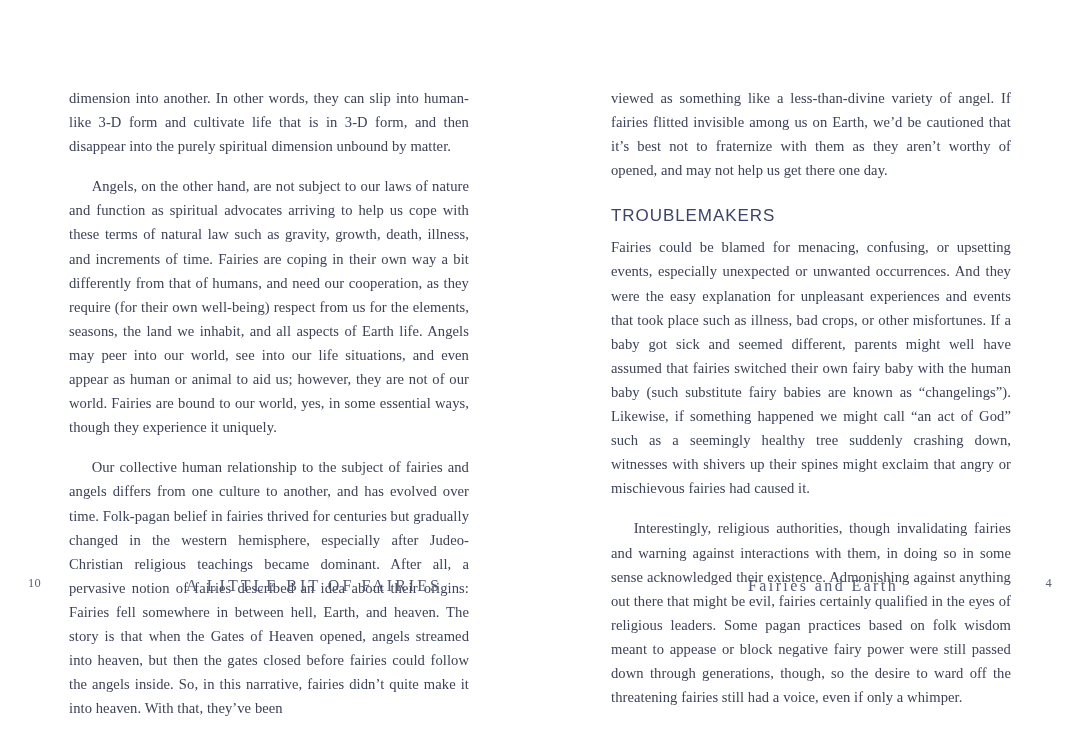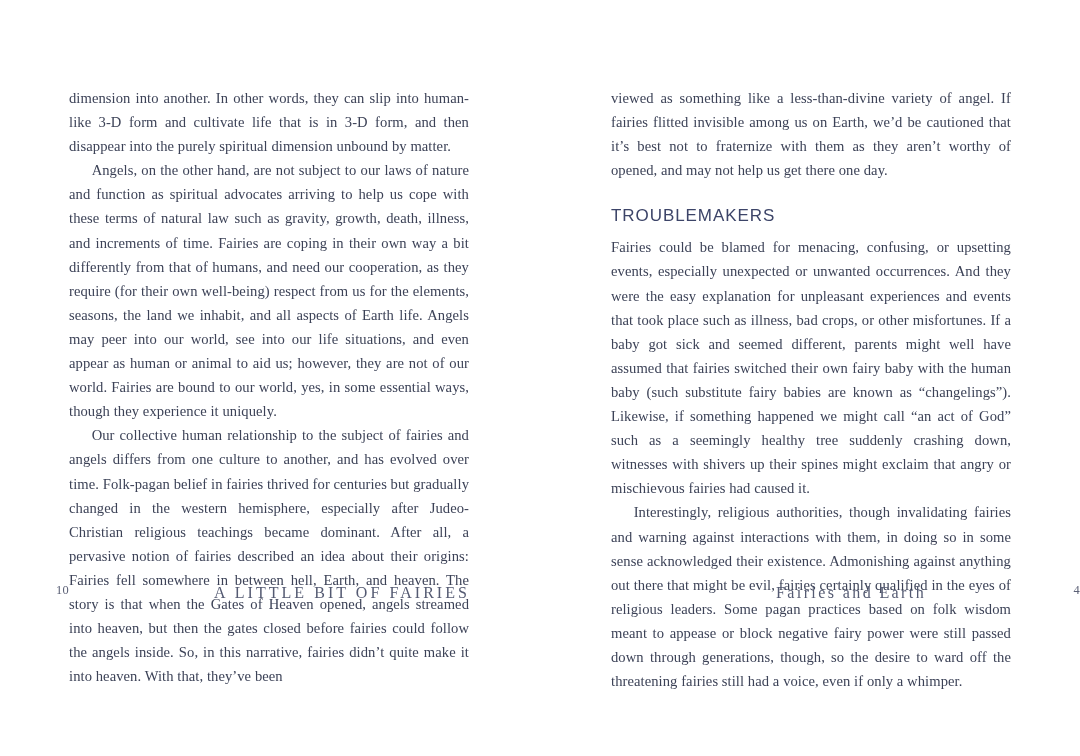--- a/index.html
+++ b/index.html
@@ -47,20 +47,21 @@
     font-size: 14.6px;
     line-height: 24.1px;
     text-align: justify;
     text-justify: inter-word;
     color: #3c4257;
     letter-spacing: 0.005em;
     hyphens: manual;
   }
   p.body.indent {
     text-indent: 1.55em;
+    margin-top: 16px;
   }
 
   
   h2.section-heading {
     margin: 0;
     padding: 0;
     font-family: "Liberation Sans", "DejaVu Sans", sans-serif;
     font-size: 17px;
     font-weight: 500;
     letter-spacing: 0.055em;
@@ -68,25 +69,24 @@
     line-height: 1;
   }
   .heading-block {
     padding-top: 25px;
     padding-bottom: 11px;
   }
 
   
   .foot {
     position: absolute;
-    bottom: 8px;
+    bottom: 15px;
     left: 0;
     width: 540px;
     height: 60px;
-    margin-left: 28px;
   }
   .folio {
     position: absolute;
     top: 15px;
     font-size: 12.4px;
     color: #5b6076;
     letter-spacing: 0.02em;
   }
   .page-left  .folio { left: 28px; }
   .page-right .folio { right: 28px; }

